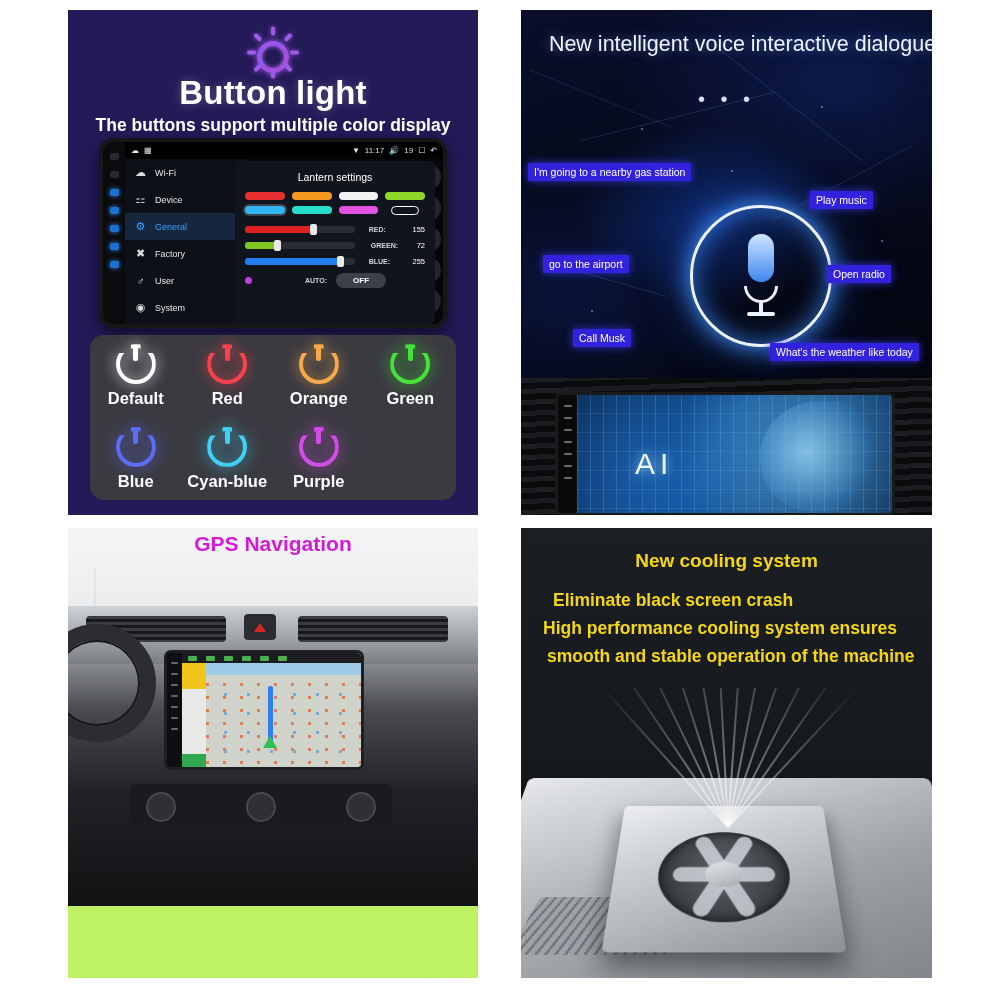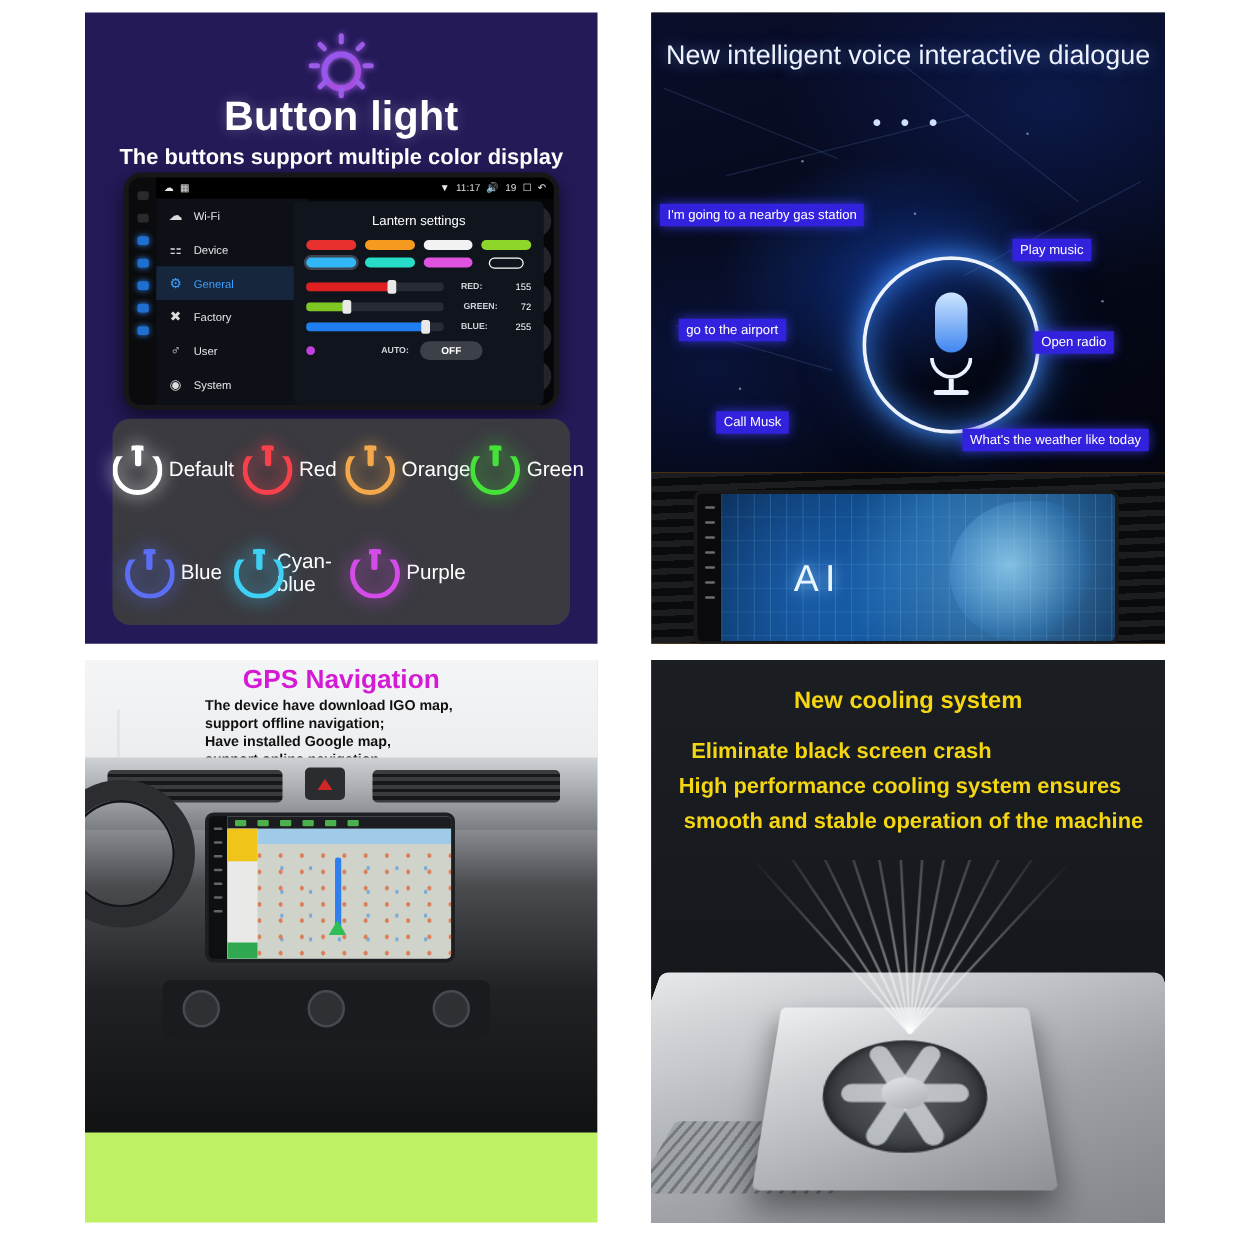--- a/index.html
+++ b/index.html
@@ -66,38 +66,38 @@
   .slrow .vl{color:#fff;font-size:7.5px;}
   .autorow{display:flex;align-items:center;gap:5px;}
   .autorow .dot{width:7px;height:7px;border-radius:50%;background:#c23fe0;}
   .autorow .al{color:#cfd3da;font-size:7px;font-weight:bold;margin-left:48px;}
   .offbtn{background:#3c4049;border-radius:9px;color:#fff;font-size:8px;font-weight:bold;
      padding:3px 17px;margin-left:4px;}
 
   
   .cgrid{position:absolute;left:22px;top:325px;width:366px;height:165px;background:#3a3a40;border-radius:14px;
      display:grid;grid-template-columns:repeat(4,1fr);grid-template-rows:repeat(2,1fr);}
-  .cell{display:flex;flex-direction:row;align-items:center;justify-content:center;gap:5px;}
+  .cell{display:flex;flex-direction:column;align-items:center;justify-content:center;gap:5px;font-weight:bold;}
   .pw{position:relative;width:40px;height:40px;}
   .pw .arc{position:absolute;left:0;top:0;width:40px;height:40px;border-radius:50%;border:4.5px solid currentColor;
      box-sizing:border-box;clip-path:polygon(0 22%,38% 22%,38% 0,62% 0,62% 22%,100% 22%,100% 100%,0 100%);}
   .pw .stem{position:absolute;left:17.5px;top:2px;width:5px;height:15px;border-radius:2px;background:currentColor;}
   .cell span{color:#fff;font-size:16.5px;}
 
   
   #p2{left:521px;top:10px;width:411px;height:505px;background:#05060f;}
   .voicebg{position:absolute;left:0;top:0;width:100%;height:368px;
      background:
       radial-gradient(ellipse 190px 130px at 46% 56%, rgba(20,70,190,.50), transparent 70%),
       radial-gradient(ellipse 300px 200px at 78% 20%, rgba(22,50,150,.35), transparent 72%),
       radial-gradient(ellipse 260px 170px at 12% 78%, rgba(18,40,120,.35), transparent 72%),
       linear-gradient(165deg,#0a0e2a 0%,#060a1c 45%,#03050f 100%);overflow:hidden;}
   .vline{position:absolute;background:rgba(120,165,255,.16);height:1px;transform-origin:0 0;}
   .vstar{position:absolute;width:2px;height:2px;border-radius:50%;background:rgba(190,215,255,.55);}
-  #p2 .vtitle{position:absolute;left:0;top:22px;width:100%;text-align:center;color:#eef3ff;font-size:21.5px;
+  #p2 .vtitle{position:absolute;left:16px;top:22px;width:100%;text-align:center;color:#eef3ff;font-size:21.5px;
      text-shadow:0 0 12px rgba(120,170,255,.55);}
   #p2 .dots{position:absolute;left:0;top:78px;width:100%;text-align:center;color:#cfe0ff;font-size:20px;letter-spacing:5px;}
   .mic{position:absolute;left:169px;top:195px;width:142px;height:142px;border-radius:50%;
      border:3px solid #eaf3ff;box-sizing:border-box;
      box-shadow:0 0 22px rgba(70,150,255,.95),inset 0 0 26px rgba(60,140,255,.75),0 0 48px rgba(40,110,240,.55);}
   .micicon{position:absolute;left:50%;top:26px;transform:translateX(-50%);width:34px;}
   .micicon .cap{width:26px;height:48px;margin:0 auto;border-radius:13px;
      background:linear-gradient(180deg,#cfe6ff,#3f86f0);}
   .micicon .bowl{width:34px;height:17px;margin:4px auto 0;border:3.5px solid #eaf3ff;border-top:none;
      border-radius:0 0 18px 18px;box-sizing:border-box;}
@@ -437,27 +437,20 @@
         </div>
       </div>
     </div>
   </div>
 
   <div class="panel" id="p3">
     <div class="gpsTop">
       <div class="gwin"></div>
     </div>
     <div class="gt">GPS Navigation</div>
-    <div class="glines">
-      <div>The device have download IGO map,</div>
-      <div>support offline navigation;</div>
-      <div>Have installed Google map,</div>
-      <div>support online navigation.</div>
-      <div>You can also download Sygic/Gudos/etc.in app store.</div>
-    </div>
 
     <div class="carint">
       <div class="dashTop">
         <div class="ventL"></div>
         <div class="hazard">
             <b></b>
           </div>
         <div class="ventR"></div>
       </div>
       <div class="wheel"></div>

